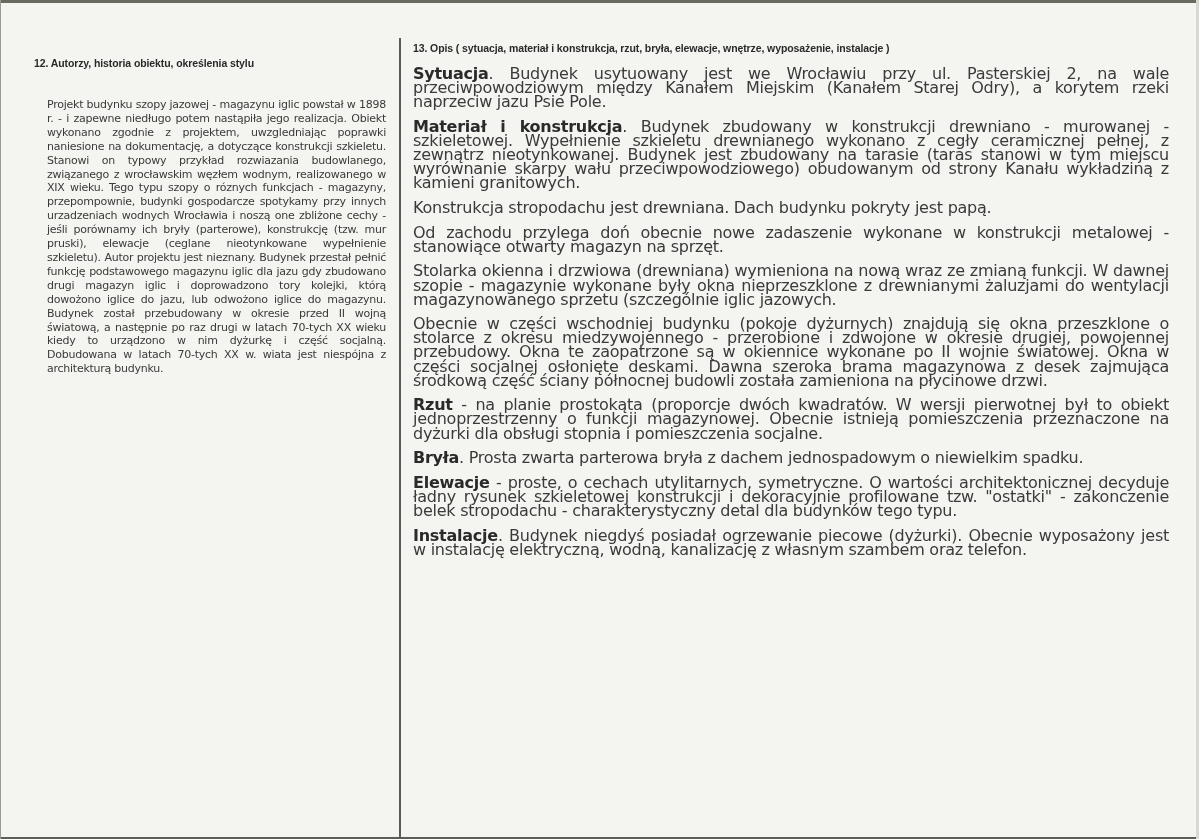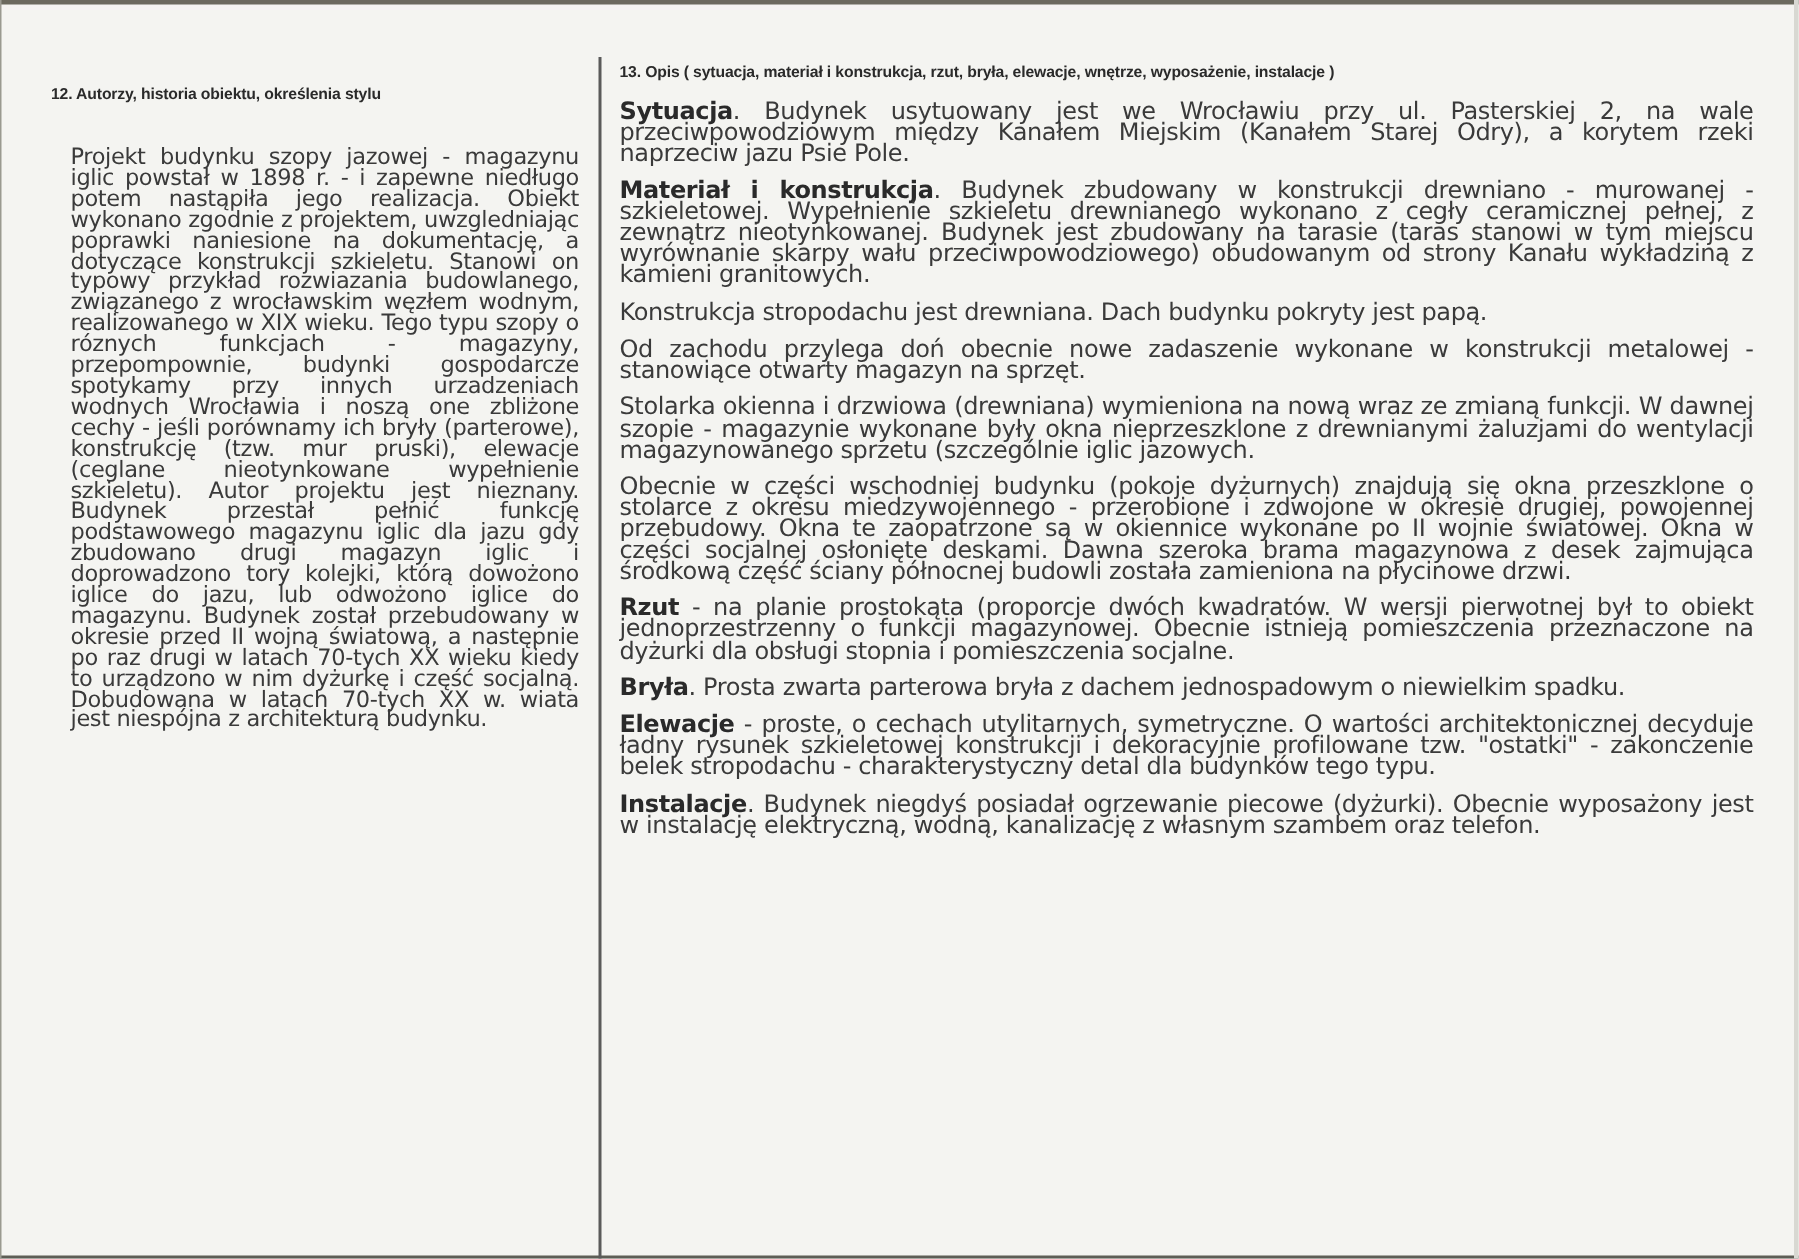--- a/index.html
+++ b/index.html
@@ -20,21 +20,21 @@
   .right-col { position: absolute; left: 413px; top: 42px; width: 756px; }
 
   .section-heading {
     font-family: "Liberation Sans", sans-serif;
     font-weight: bold; font-size: 10.5px; color: #2a2a2a;
     margin: 0 0 0 0; letter-spacing: -0.1px;
   }
   .left-col .section-heading { margin-left: -13px; }
 
   .body-text {
-    font-size: 15px; line-height: 13.9px; color: #3a3a3a;
+    font-size: 11px; line-height: 13.9px; color: #3a3a3a;
     text-align: justify; margin: 0;
     letter-spacing: -0.25px;
   }
   .left-col .body-text { margin-top: 29px; }
 
   .para { font-size: 16px; line-height: 14.1px; color: #3a3a3a; text-align: justify; margin: 0 0 10.6px 0; letter-spacing: -0.25px; }
   .right-col .section-heading { margin-bottom: 13px; }
   .para .lead { font-weight: bold; color: #2a2a2a; }
 </style>
 </head>

